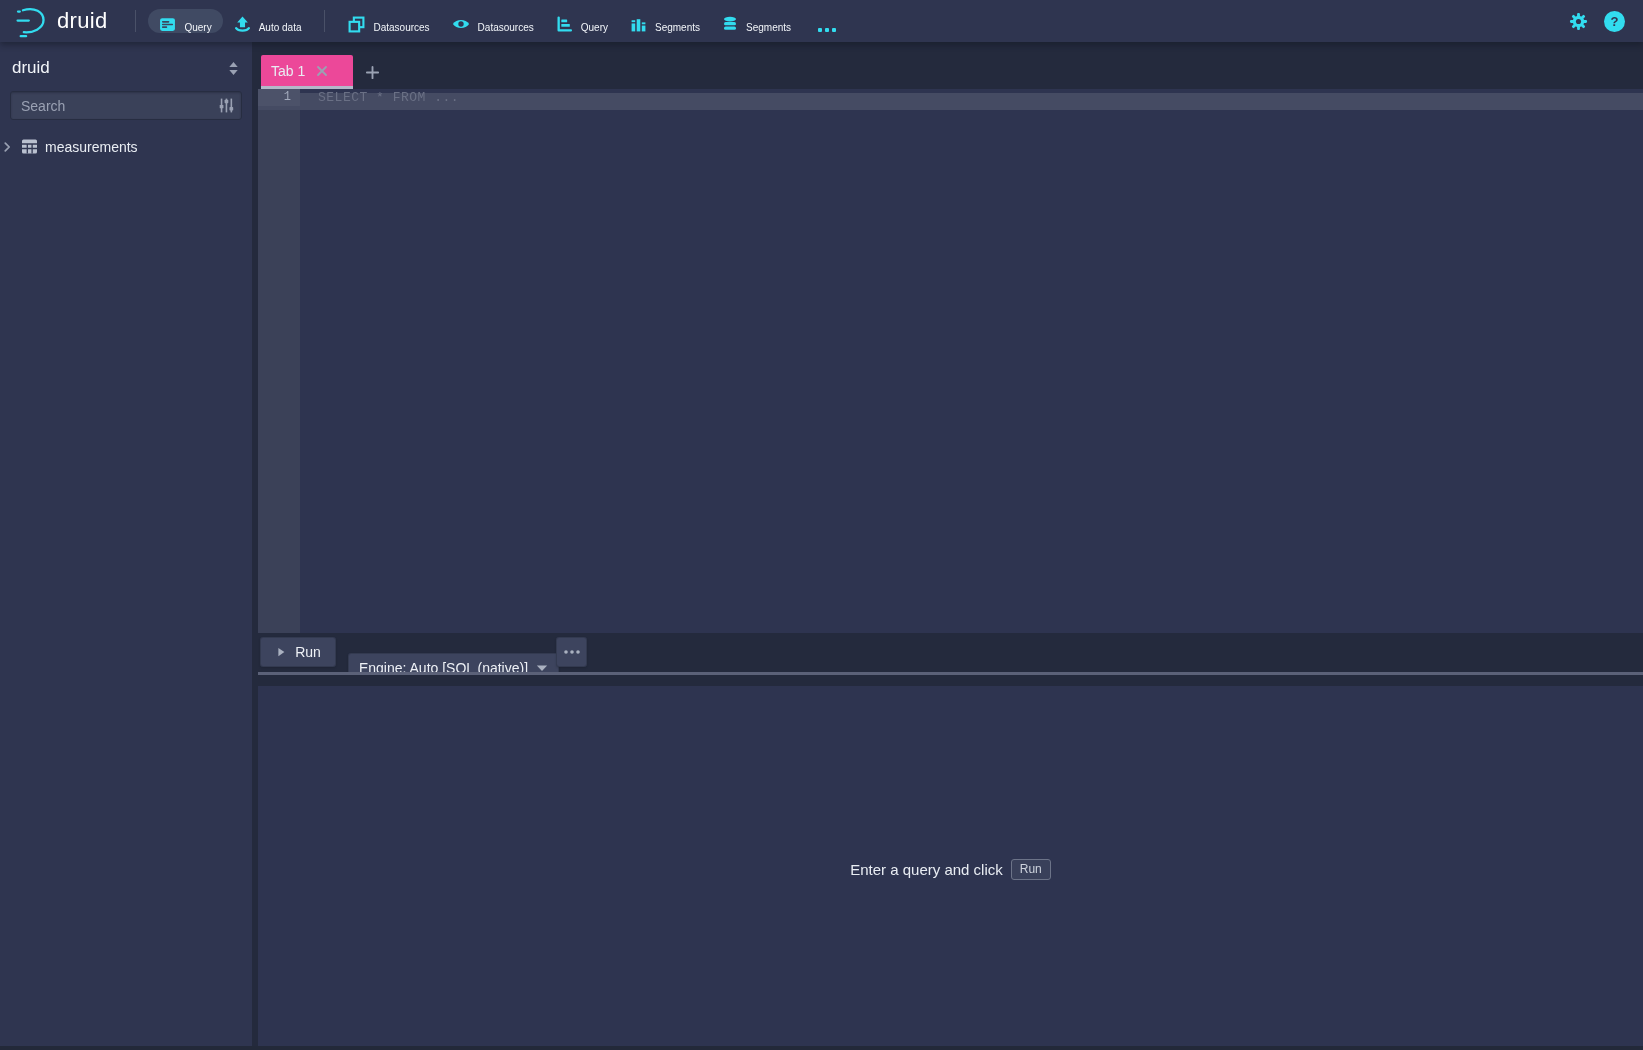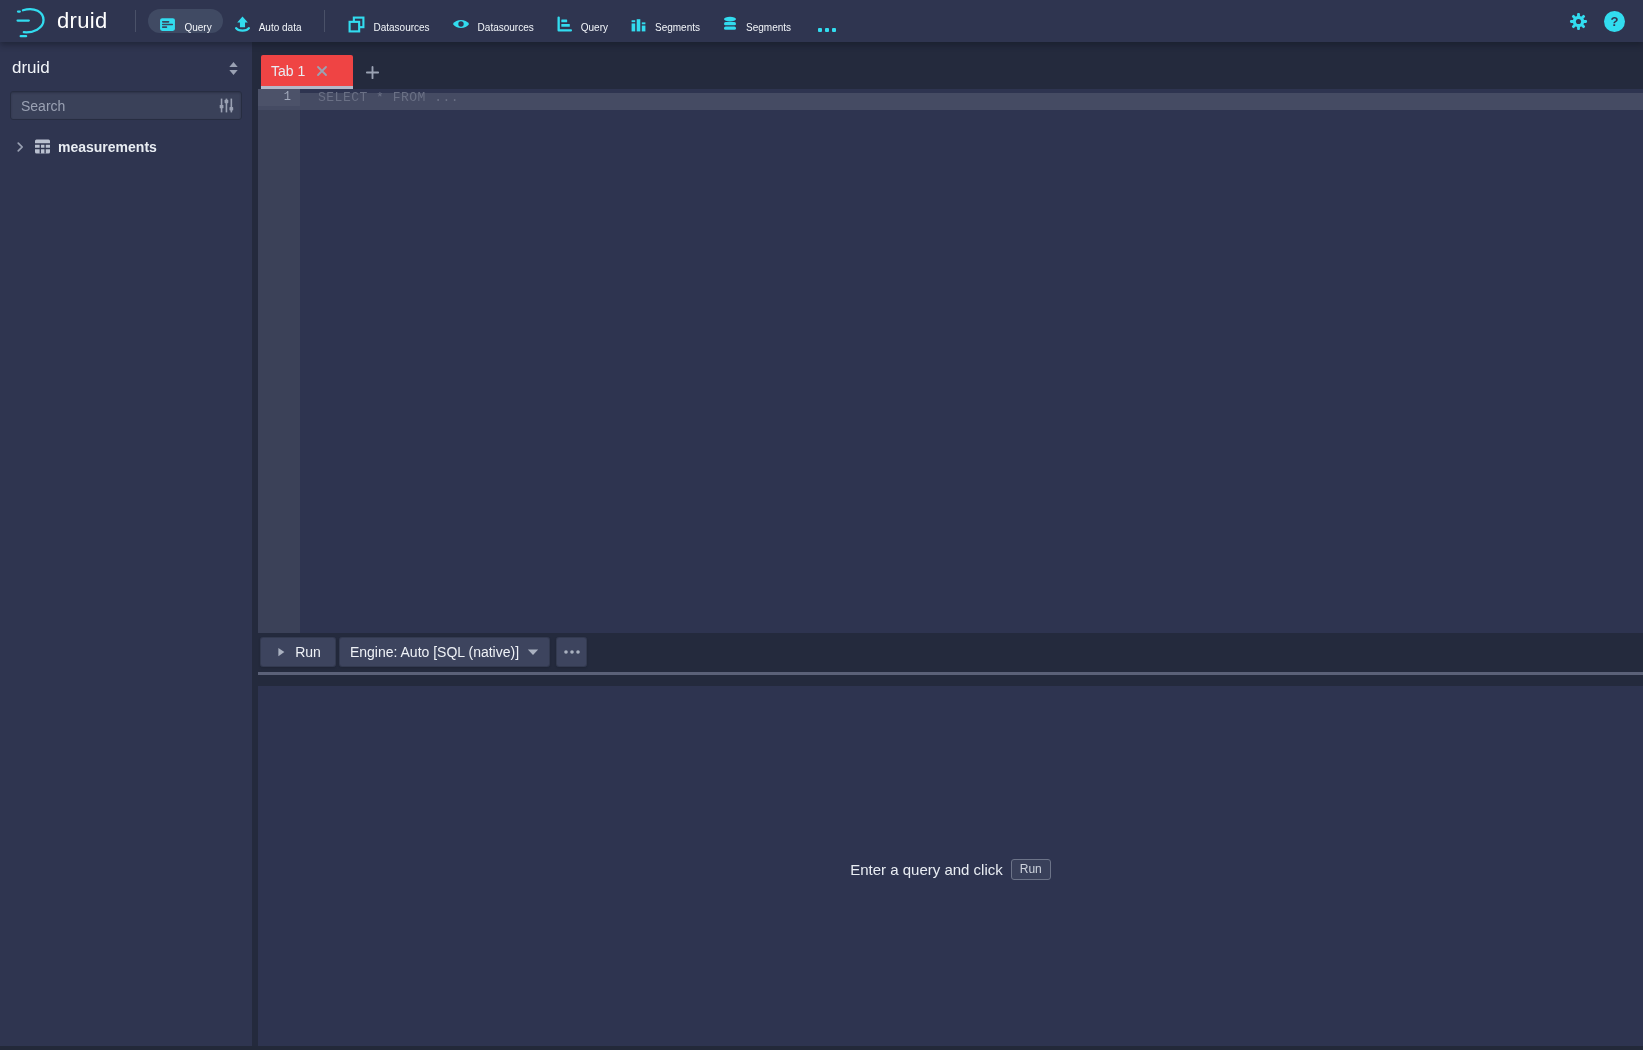--- a/index.html
+++ b/index.html
@@ -45,30 +45,30 @@
     border:1px solid #272d41; border-radius:3px;
     color:#e8ecf2; font-size:14px; padding:0 16px 0 10px;
     font-family:"Liberation Sans", sans-serif; outline:none;
     box-shadow:inset 0 1px 2px rgba(16,20,32,.3);
   }
   .search-input::placeholder { color:#9aa1b3; }
   .search-filter { position:absolute; right:7px; top:6px; cursor:pointer; }
   .tree { margin-top:12px; }
   .tree-row {
     display:flex; align-items:center; gap:7px; height:29px;
-    padding-left:13px; font-size:14px; color:#e9edf3; cursor:pointer;font-weight:bold;
+    padding-left:0; font-size:14px; color:#e9edf3; cursor:pointer;
   }
   
   .v-separator { position:absolute; top:42px; bottom:0; left:252px; width:6px; background:#242a3d; z-index:6; }
   
   .main { position:absolute; top:42px; left:258px; right:0; bottom:0; }
   .tabbar { position:absolute; top:0; left:0; right:0; height:47px; background:#242a3d; }
   .tab {
     position:absolute; left:3px; top:13px; height:34px; width:92px;
-    background:#ef4444; border-bottom:3px solid #b3b9c9;
+    background:#ec4899; border-bottom:3px solid #b3b9c9;
     display:flex; align-items:center; gap:11px; padding:0 10px;
     border-radius:2px 2px 0 0; font-size:14px; color:#e9edf3; cursor:pointer;
   }
   .tab-close { display:flex; align-items:center; cursor:pointer; }
   .add-tab {
     position:absolute; left:101px; top:17px; width:26px; height:26px;
     display:flex; align-items:center; justify-content:center;
     border-radius:3px; cursor:pointer;
   }
   
@@ -88,21 +88,21 @@
   
   .runbar { position:absolute; top:591px; left:0; right:0; height:42px; background:#242a3d; }
   .btn {
     position:absolute; top:4px; height:30px; background:#3d445e;
     border:none; border-radius:3px; color:#eef1f6; font-size:14px;
     font-family:"Liberation Sans", sans-serif;
     display:flex; align-items:center; justify-content:center; gap:8px;
     cursor:pointer; box-shadow:inset 0 0 0 1px rgba(16,22,26,.2), 0 1px 2px rgba(16,22,26,.2);
   }
   .btn-run { left:2px; width:76px; }
-  .btn-engine { left:81px; width:211px; }
+  .btn-engine { left:90px; width:211px;margin-top:16px; }
   .btn-more { left:298px; width:31px; }
   
   .splitter { position:absolute; top:630px; left:0; right:0; height:3px; background:#5b6178; cursor:row-resize; z-index:4; }
   .results {
     position:absolute; top:633px; left:0; right:0; bottom:0;
     background:#2e3450; border-top:11px solid #242a3d;
   }
   .empty-message {
     position:absolute; top:149px; left:0; right:0;
     display:flex; align-items:center; justify-content:center; gap:8px;

